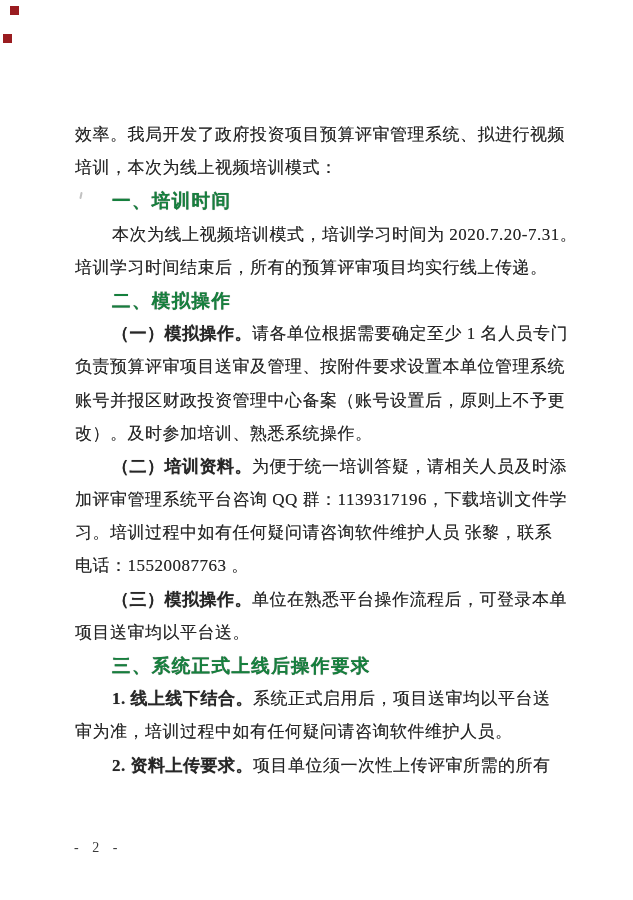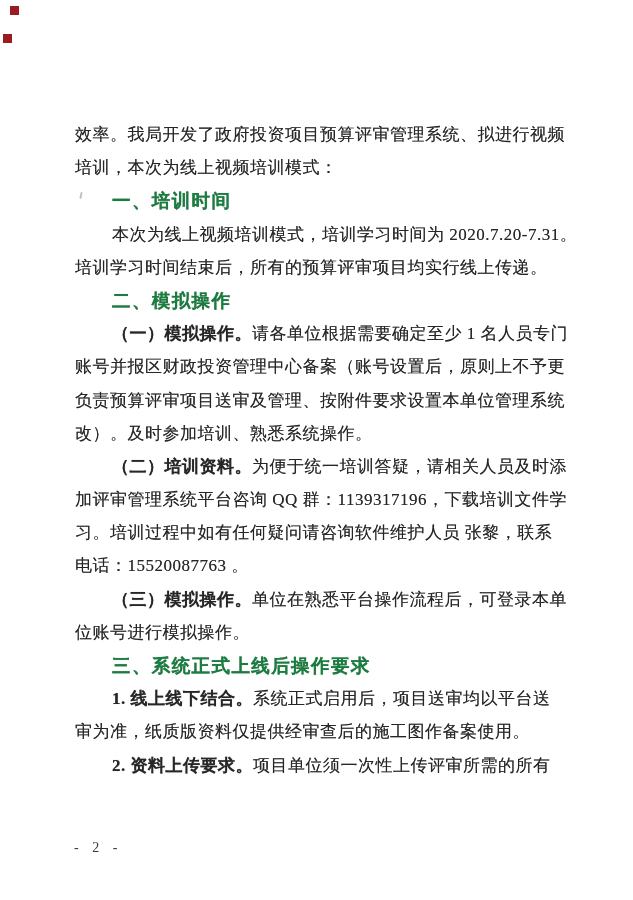--- a/index.html
+++ b/index.html
@@ -71,32 +71,32 @@
   <div class="red-mark rm2" style="background: rgb(154, 28, 32);"></div>
 
   <div class="text-block">
       <div class="line body"><span>效率。我局开发了政府投资项目预算评审管理系统、拟进行视频</span></div>
       <div class="line body"><span>培训，本次为线上视频培训模式：</span></div>
       <div class="line heading indent"><span class="lead">一、培训时间</span></div>
       <div class="line body indent"><span>本次为线上视频培训模式，培训学习时间为 2020.7.20-7.31。</span></div>
       <div class="line body"><span>培训学习时间结束后，所有的预算评审项目均实行线上传递。</span></div>
       <div class="line heading indent"><span class="lead">二、模拟操作</span></div>
       <div class="line body indent"><span class="lead">（一）模拟操作。</span><span>请各单位根据需要确定至少 1 名人员专门</span></div>
+      <div class="line body"><span>负责预算评审项目送审及管理、按附件要求设置本单位管理系统</span></div>
       <div class="line body"><span>账号并报区财政投资管理中心备案（账号设置后，原则上不予更</span></div>
-      <div class="line body"><span>负责预算评审项目送审及管理、按附件要求设置本单位管理系统</span></div>
       <div class="line body"><span>改）。及时参加培训、熟悉系统操作。</span></div>
       <div class="line body indent"><span class="lead">（二）培训资料。</span><span>为便于统一培训答疑，请相关人员及时添</span></div>
       <div class="line body"><span>加评审管理系统平台咨询 QQ 群：1139317196，下载培训文件学</span></div>
       <div class="line body"><span>习。培训过程中如有任何疑问请咨询软件维护人员 张黎，联系</span></div>
       <div class="line body"><span>电话：15520087763 。</span></div>
       <div class="line body indent"><span class="lead">（三）模拟操作。</span><span>单位在熟悉平台操作流程后，可登录本单</span></div>
-      <div class="line body"><span>位账号进行模拟操作。</span></div>
+      <div class="line body"><span>项目送审均以平台送。</span></div>
       <div class="line heading indent"><span class="lead">三、系统正式上线后操作要求</span></div>
       <div class="line body indent"><span class="lead">1. 线上线下结合。</span><span>系统正式启用后，项目送审均以平台送</span></div>
-      <div class="line body"><span>审为准，纸质版资料仅提供经审查后的施工图作备案使用。</span></div>
+      <div class="line body"><span>审为准，培训过程中如有任何疑问请咨询软件维护人员。</span></div>
       <div class="line body indent"><span class="lead">2. 资料上传要求。</span><span>项目单位须一次性上传评审所需的所有</span></div>
     </div>
 
   <div class="page-number">- 2 -</div>
 
   <div class="speck sp1"></div>
   <div class="speck sp2"></div>
   <div class="speck sp3"></div>
   <div class="speck sp4"></div>
   <div class="speck sp5"></div>

